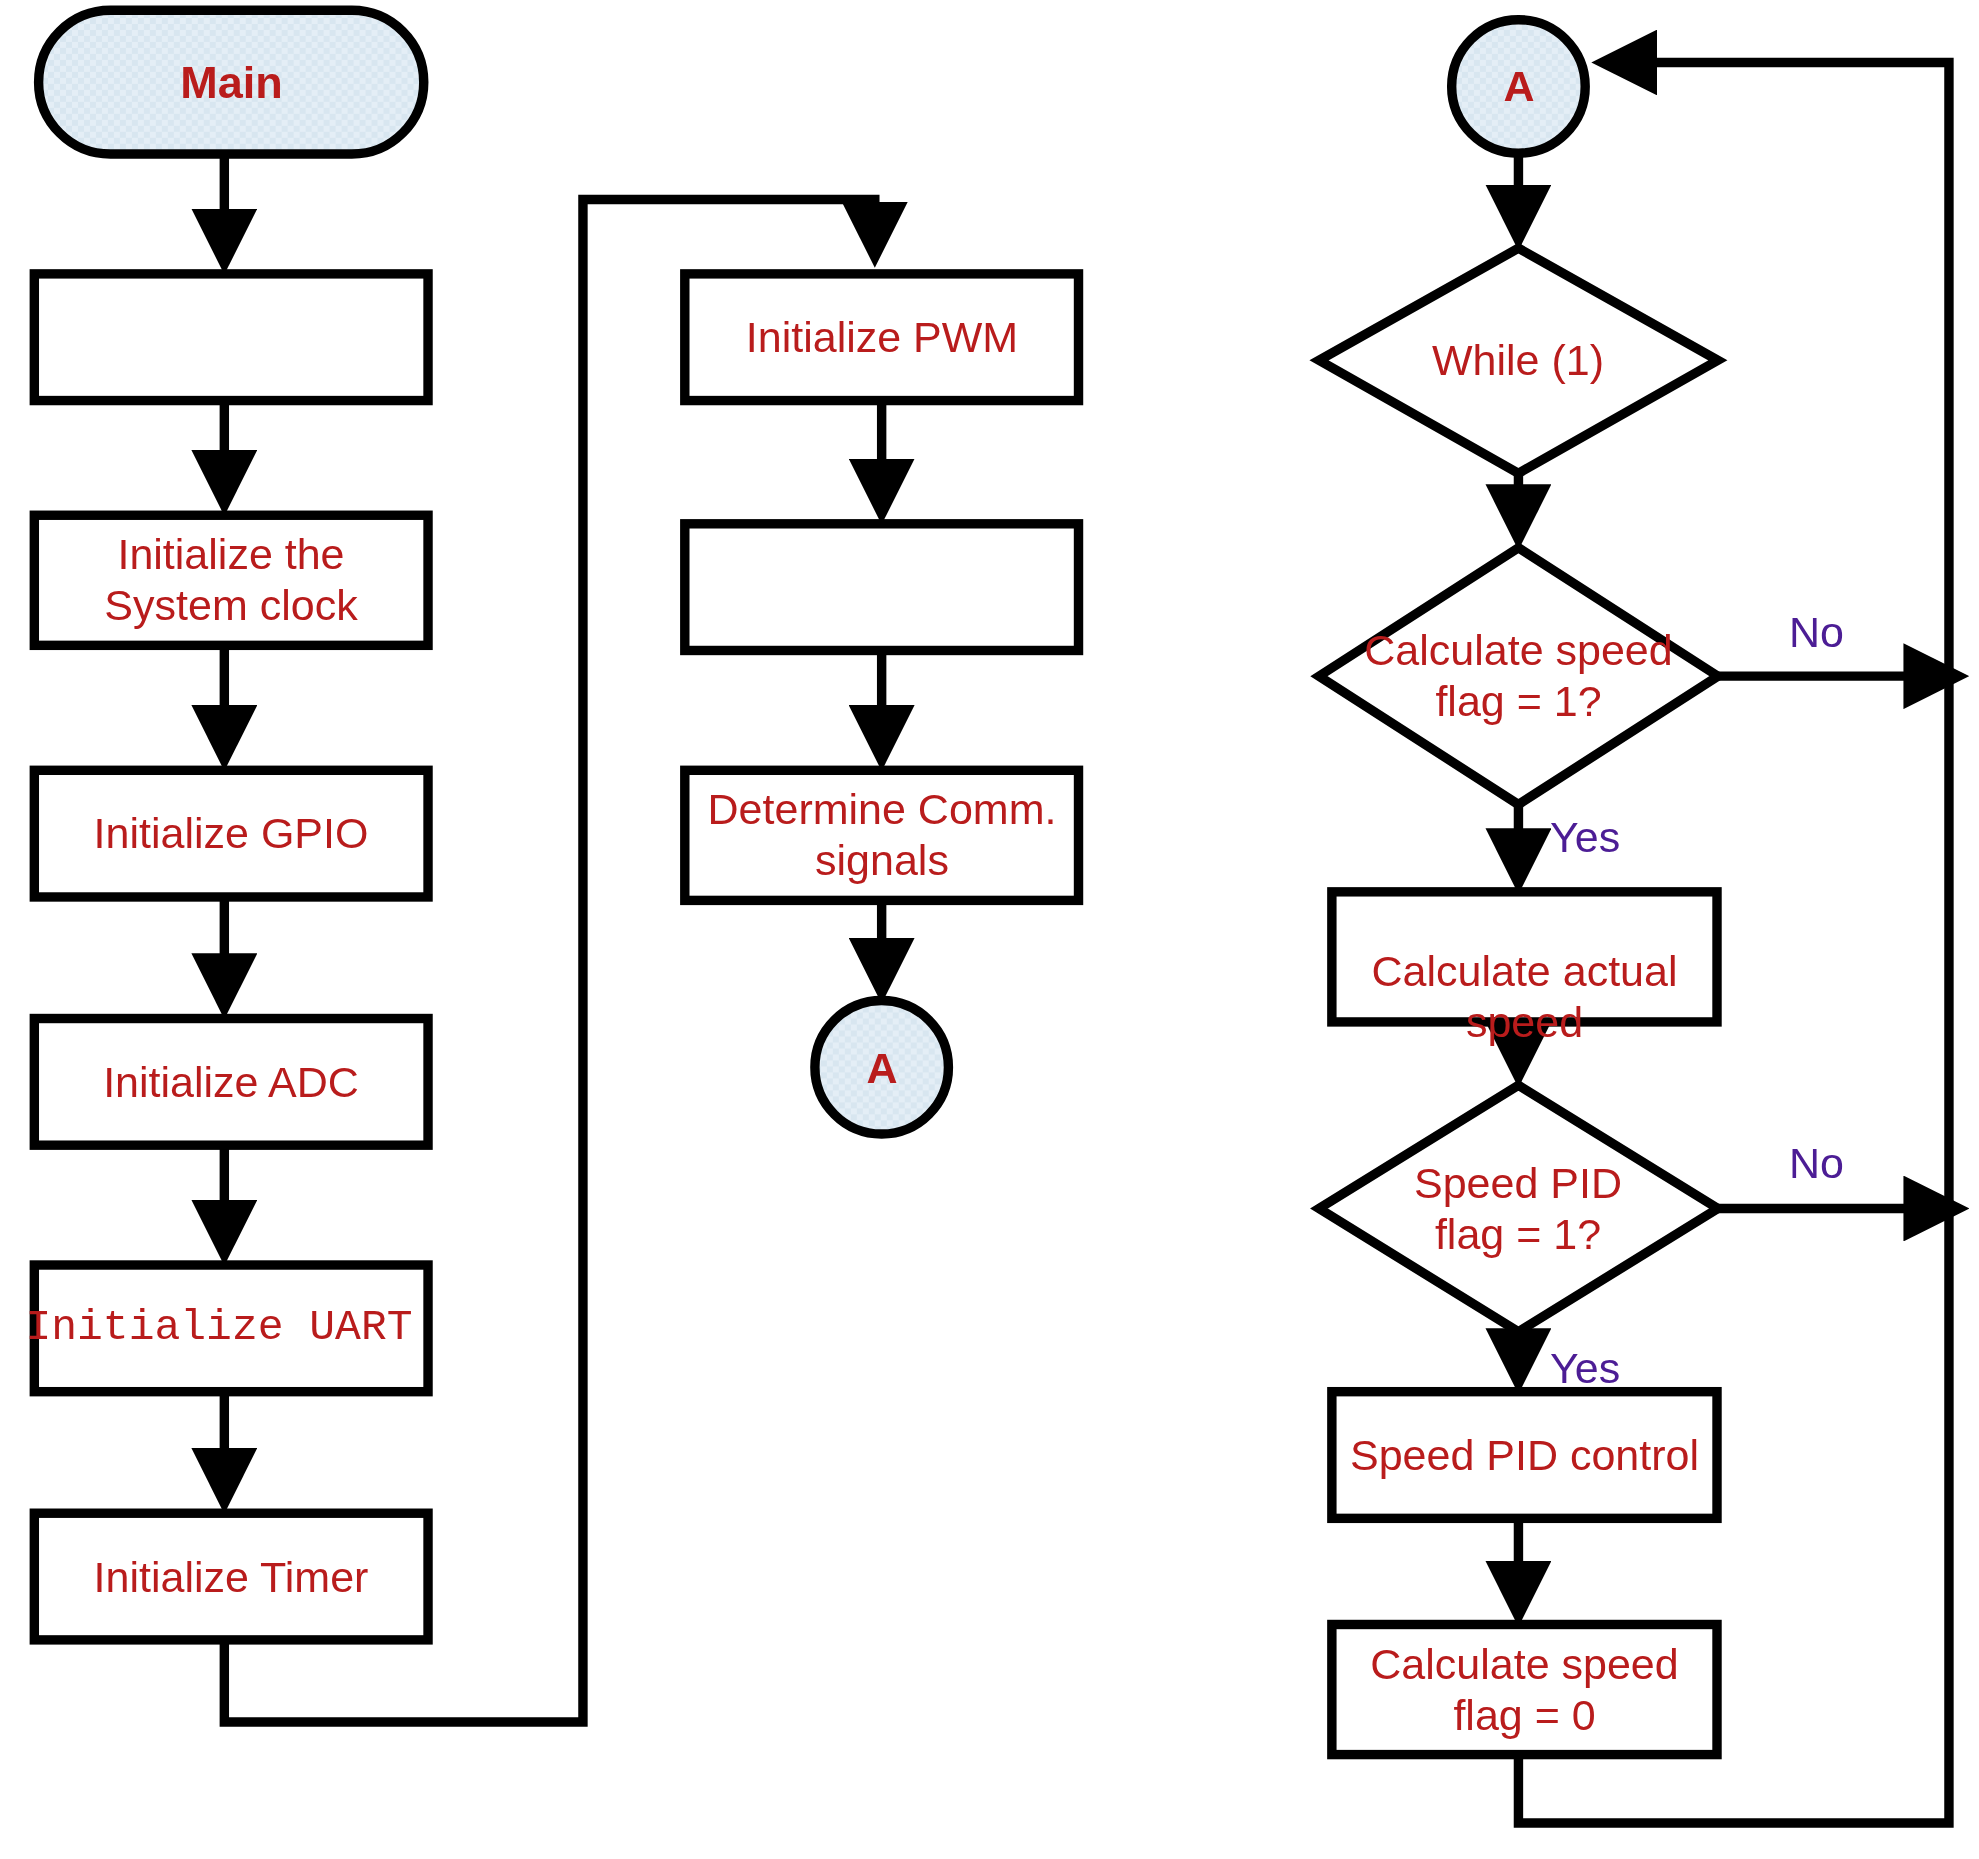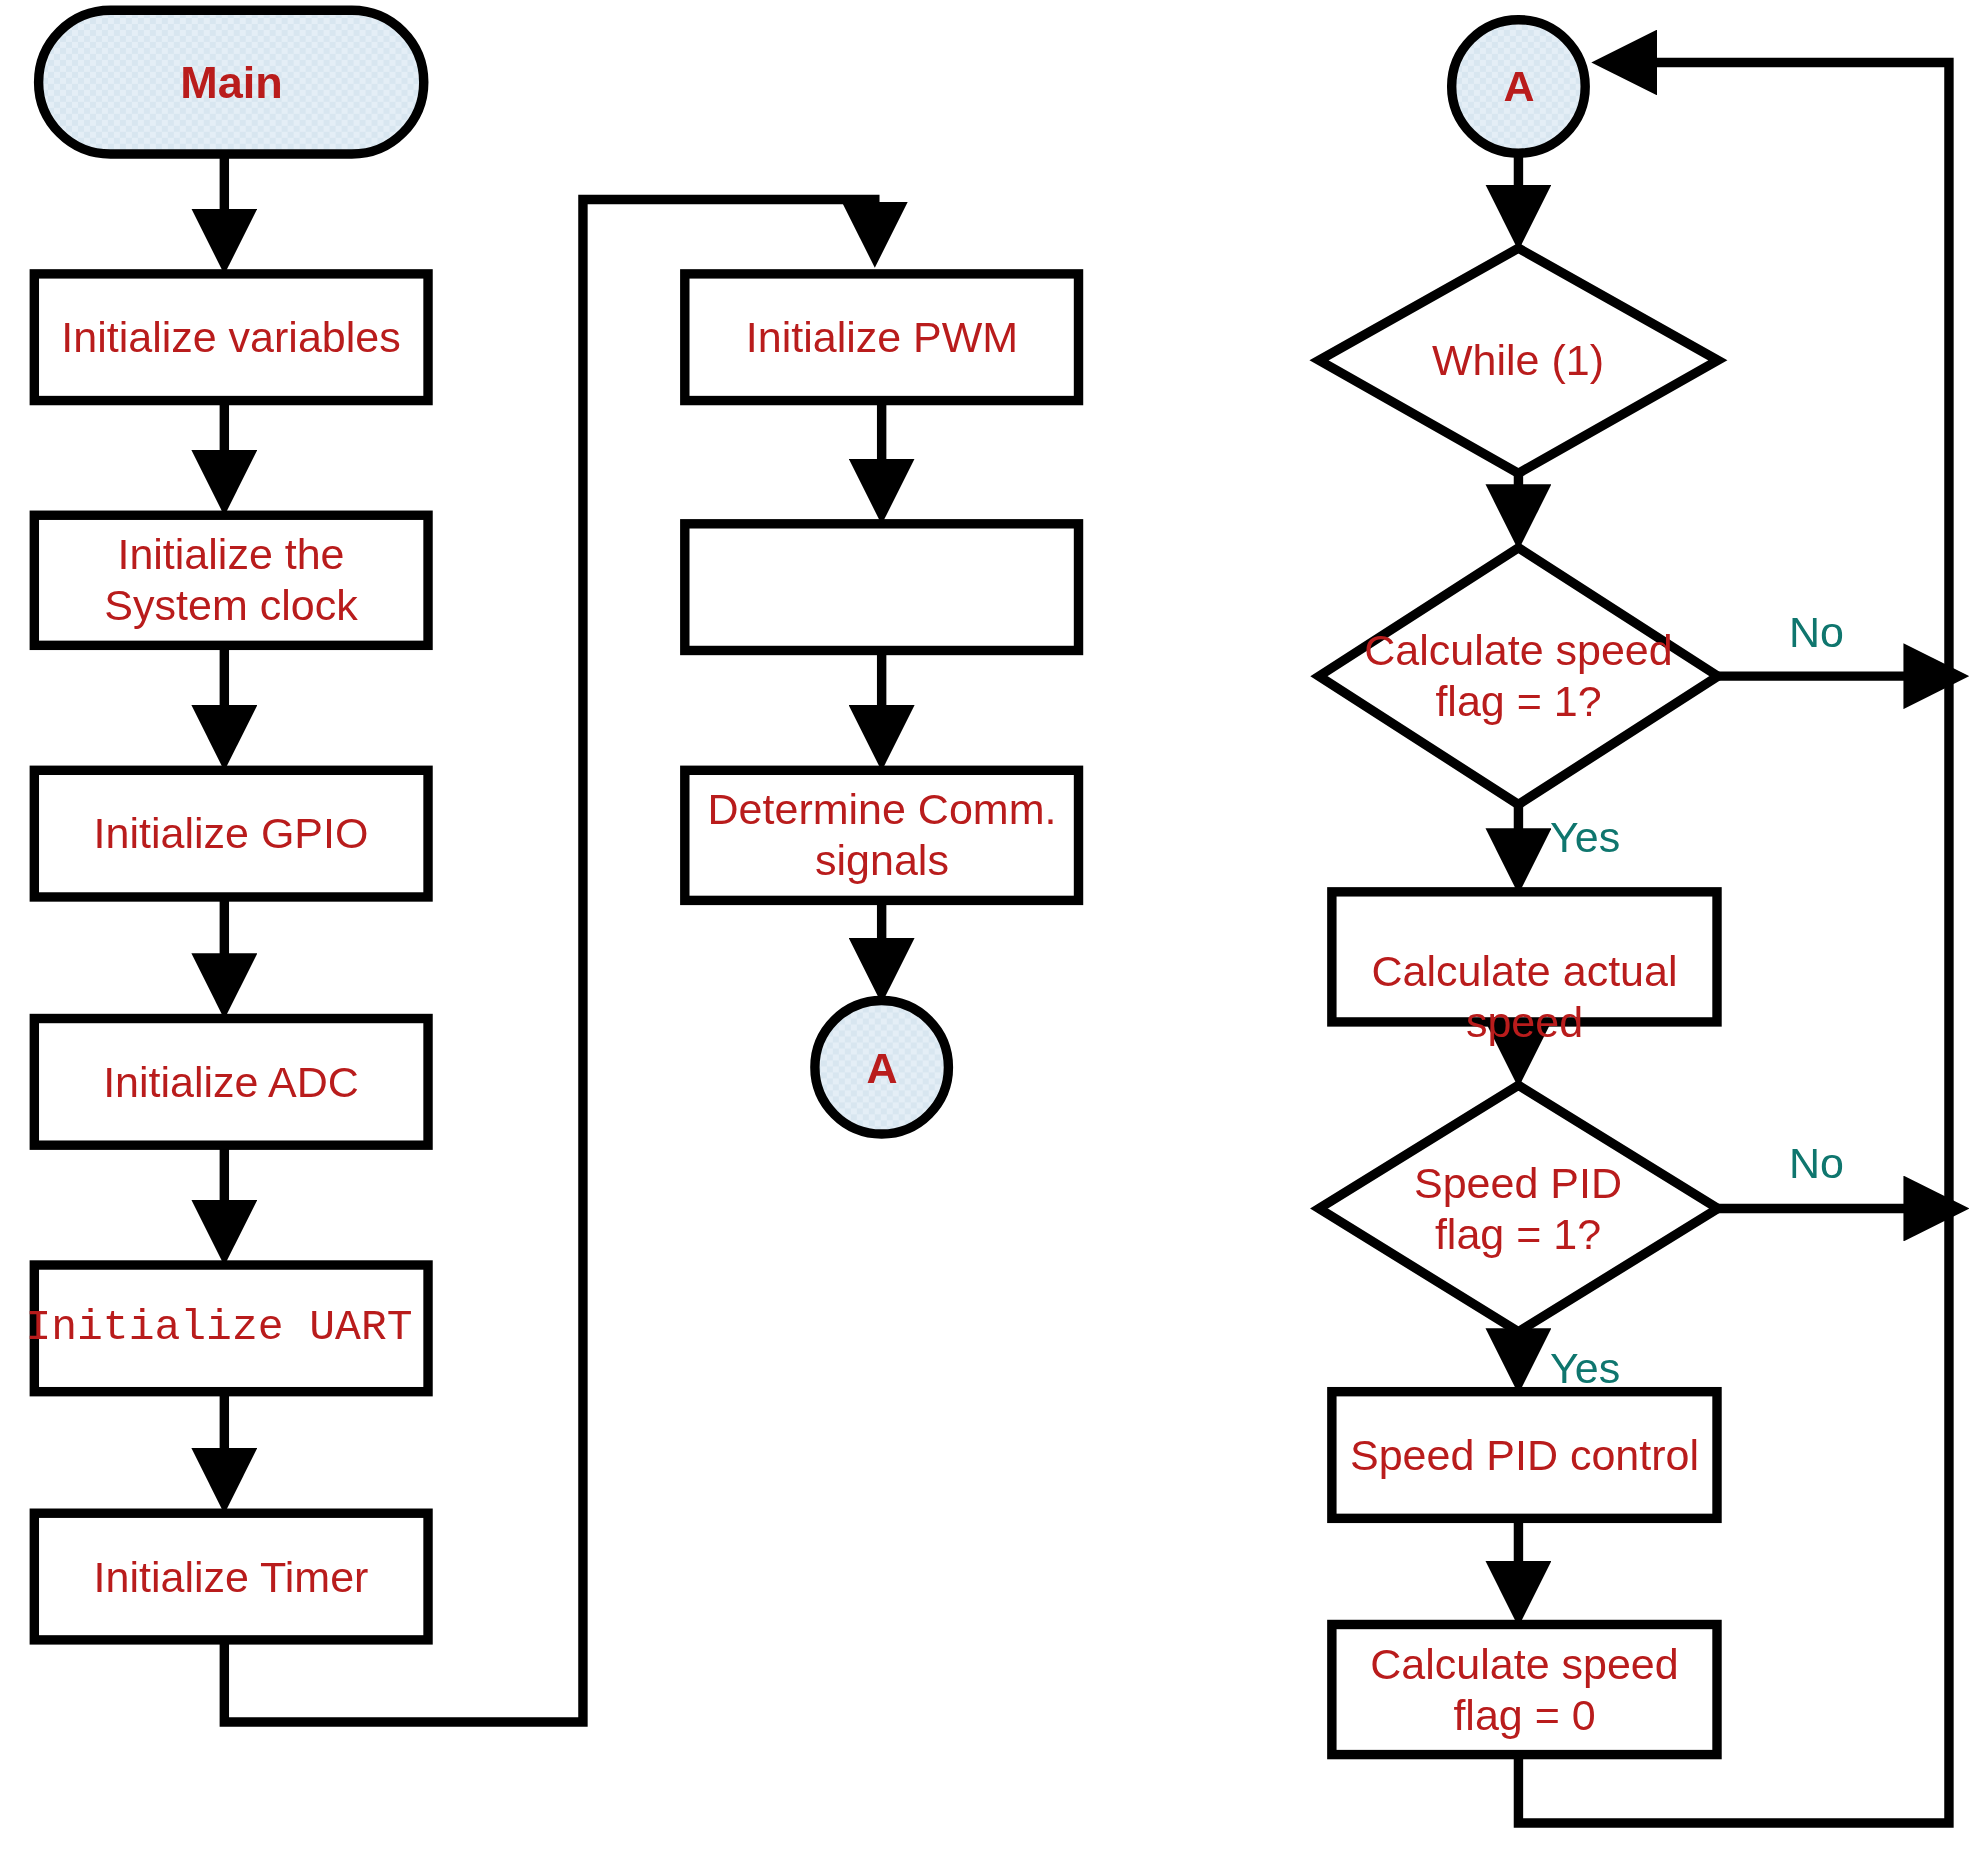--- a/index.html
+++ b/index.html
@@ -33,21 +33,21 @@
     color: #b91c1c;
     font-family: "Liberation Sans", sans-serif;
     line-height: 1.18;
     pointer-events: none;
     white-space: pre-line;
   }
   .proc-label   { font-size: 43px; font-weight: 400; }
   .dec-label    { font-size: 43px; font-weight: 400; }
   .term-label   { font-size: 45px; font-weight: 700; }
   .conn-label   { font-size: 43px; font-weight: 700; }
-  .edge-label   { font-size: 43px; font-weight: 400; position: absolute; color:#0f766e; }
+  .edge-label   { font-size: 43px; font-weight: 400; position: absolute; color:#4c1d95; }
 </style>
 </head>
 <body>
 
 <div id="canvas">
 
   <svg id="flow-svg" viewBox="0 0 2312 2172">
     <defs>
       <pattern id="checker" width="14" height="14" patternUnits="userSpaceOnUse">
         <rect width="14" height="14" fill="#e4eef6"></rect>
@@ -106,21 +106,20 @@
     <line x1="1774" y1="1556" x2="1774" y2="1616" stroke="#000" stroke-width="11" marker-end="url(#arrow)"></line>
     <line x1="1774" y1="1774" x2="1774" y2="1888" stroke="#000" stroke-width="11" marker-end="url(#arrow)"></line>
 
     <line x1="2007" y1="790" x2="2288" y2="790" stroke="#000" stroke-width="11" marker-end="url(#arrow)"></line>
     <line x1="2007" y1="1412" x2="2288" y2="1412" stroke="#000" stroke-width="11" marker-end="url(#arrow)"></line>
 
     <path d="M 1774 2050 L 1774 2130 L 2277 2130 L 2277 73 L 1872 73" fill="none" stroke="#000" stroke-width="11" marker-end="url(#arrow)"></path>
   </svg>
 
   <div class="node-label term-label" style="left:39px;  top:10.3px;   width:385px; height:144px;">Main</div>
-  <div class="node-label proc-label" style="left:34px;  top:274px;  width:394px; height:127px;">Initialize variables</div>
   <div class="node-label proc-label" style="left:34px;  top:515px;  width:394px; height:130px;">Initialize the
 System clock</div>
   <div class="node-label proc-label" style="left:34px;  top:770px;  width:394px; height:127px;">Initialize GPIO</div>
   <div class="node-label proc-label" style="left:34px;  top:1019px; width:394px; height:127px;">Initialize ADC</div>
   <div class="node-label proc-label" style="left:22px;  top:1265px; width:394px; height:127px;font-family:Liberation Mono, monospace;">Initialize UART</div>
   <div class="node-label proc-label" style="left:34px;  top:1514px; width:394px; height:127px;">Initialize Timer</div>
 
   <div class="node-label proc-label" style="left:685px; top:274px;  width:394px; height:127px;">Initialize PWM</div>
   <div class="node-label proc-label" style="left:685px; top:770px;  width:394px; height:130px;">Determine Comm.
 signals</div>

